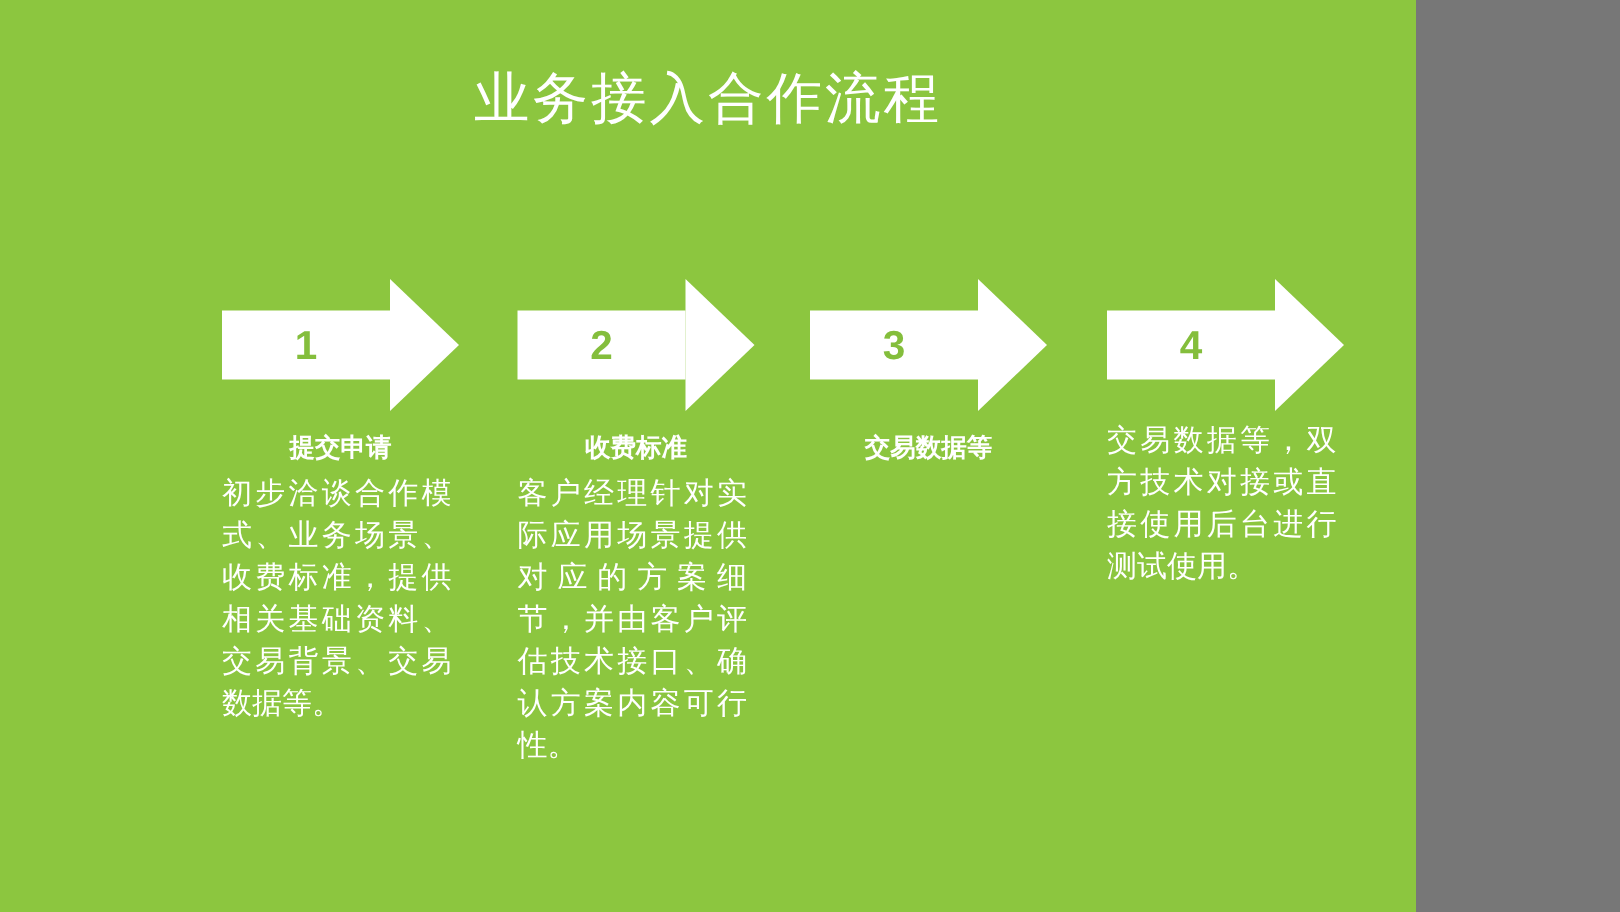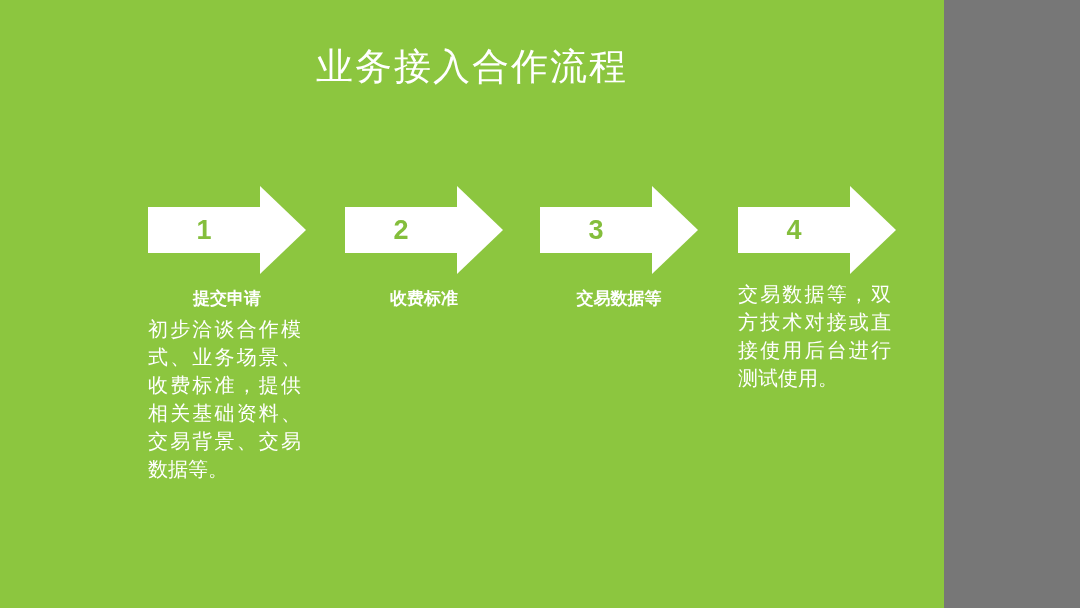--- a/index.html
+++ b/index.html
@@ -114,20 +114,21 @@
     <div class="step-description">初步洽谈合作模式、业务场景、收费标准，提供相关基础资料、交易背景、交易数据等。</div>
   </div>
 
   <div class="step">
     <div class="arrow">
       <div class="arrow-body"></div>
       <div class="arrow-head"></div>
       <div class="arrow-number">2</div>
     </div>
     <div class="step-heading">收费标准</div>
+    <div class="step-description">客户经理针对实际应用场景提供对应的方案细节，并由客户评估技术接口、确认方案内容可行性。</div>
   </div>
 
   <div class="step">
     <div class="arrow">
       <div class="arrow-body"></div>
       <div class="arrow-head"></div>
       <div class="arrow-number">3</div>
     </div>
     <div class="step-heading">交易数据等</div>
   </div>

